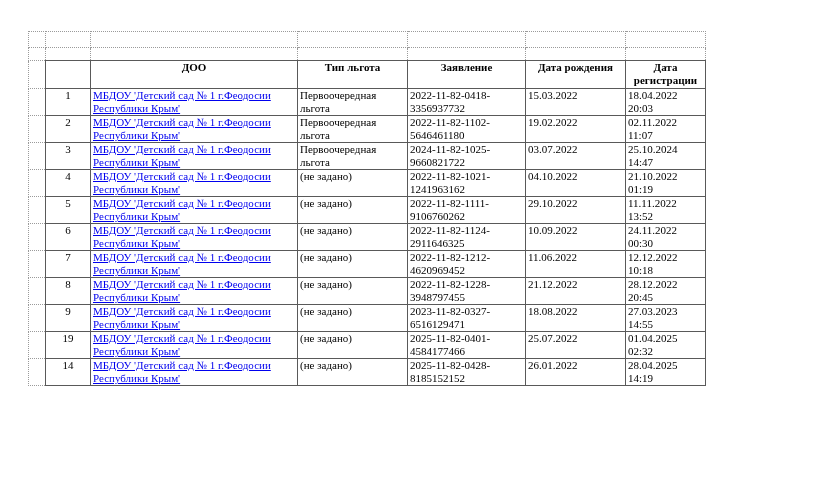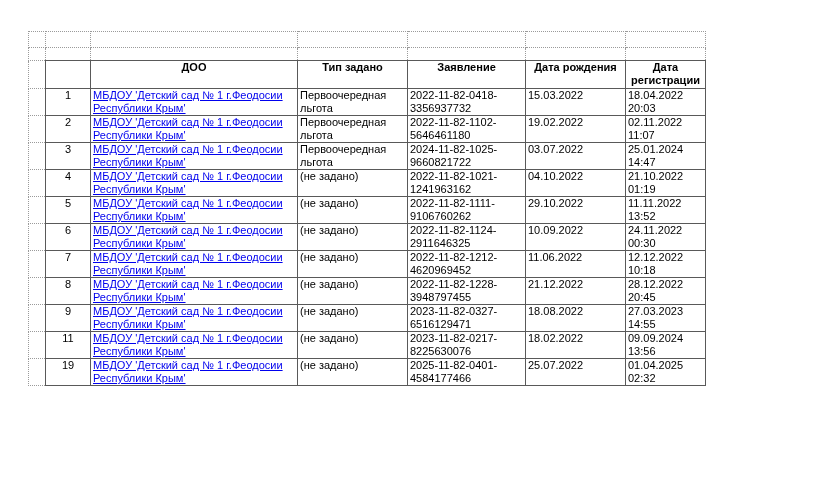--- a/index.html
+++ b/index.html
@@ -2,21 +2,21 @@
 <html><head>
 <meta charset="utf-8">
 <style>
   html, body { margin: 0; padding: 0; background: #ffffff; }
   .sheet {
     position: relative;
     width: 818px;
     height: 487px;
     background: #ffffff;
     overflow: hidden;
-    font-family: Liberation Sans, sans-serif;
+    font-family: Liberation Serif, serif;
     color: #000000;
   }
   table.grid {
     position: absolute;
     left: 28px;
     top: 31px;
     border-collapse: collapse;
     table-layout: fixed;
     font-size: 11px;
     line-height: 13px;
@@ -70,21 +70,21 @@
         <td class="ghost"></td>
         <td class="ghost"></td>
         <td class="ghost"></td>
         <td class="ghost"></td>
         <td class="ghost"></td>
       </tr>
       <tr class="header-row">
         <td class="ghost"></td>
         <th class="solid"></th>
         <th class="solid">ДОО</th>
-        <th class="solid">Тип задано</th>
+        <th class="solid">Тип льгота</th>
         <th class="solid">Заявление</th>
         <th class="solid">Дата рождения</th>
         <th class="solid">Дата регистрации</th>
       </tr>
 
     <tr class="data-row">
           <td class="ghost"></td>
           <td class="solid cell-num">1</td>
           <td class="solid"><a class="doo-link" href="#">МБДОУ 'Детский сад № 1 г.Феодосии Республики Крым'</a></td>
           <td class="solid">Первоочередная льгота</td>
@@ -101,21 +101,21 @@
           <td class="solid">19.02.2022</td>
           <td class="solid">02.11.2022 11:07</td>
         </tr>
         <tr class="data-row">
           <td class="ghost"></td>
           <td class="solid cell-num">3</td>
           <td class="solid"><a class="doo-link" href="#">МБДОУ 'Детский сад № 1 г.Феодосии Республики Крым'</a></td>
           <td class="solid">Первоочередная льгота</td>
           <td class="solid">2024-11-82-1025-9660821722</td>
           <td class="solid">03.07.2022</td>
-          <td class="solid">25.01.2024 14:47</td>
+          <td class="solid">25.10.2024 14:47</td>
         </tr>
         <tr class="data-row">
           <td class="ghost"></td>
           <td class="solid cell-num">4</td>
           <td class="solid"><a class="doo-link" href="#">МБДОУ 'Детский сад № 1 г.Феодосии Республики Крым'</a></td>
           <td class="solid">(не задано)</td>
           <td class="solid">2022-11-82-1021-1241963162</td>
           <td class="solid">04.10.2022</td>
           <td class="solid">21.10.2022 01:19</td>
         </tr>
@@ -159,31 +159,31 @@
           <td class="ghost"></td>
           <td class="solid cell-num">9</td>
           <td class="solid"><a class="doo-link" href="#">МБДОУ 'Детский сад № 1 г.Феодосии Республики Крым'</a></td>
           <td class="solid">(не задано)</td>
           <td class="solid">2023-11-82-0327-6516129471</td>
           <td class="solid">18.08.2022</td>
           <td class="solid">27.03.2023 14:55</td>
         </tr>
         <tr class="data-row">
           <td class="ghost"></td>
-          <td class="solid cell-num">11</td>
-          <td class="solid"><a class="doo-link" href="#">МБДОУ 'Детский сад № 1 г.Феодосии Республики Крым'</a></td>
-          <td class="solid">(не задано)</td>
-          <td class="solid">2023-11-82-0217-8225630076</td>
-          <td class="solid">18.02.2022</td>
-          <td class="solid">09.09.2024 13:56</td>
-        </tr>
-        <tr class="data-row">
-          <td class="ghost"></td>
           <td class="solid cell-num">19</td>
           <td class="solid"><a class="doo-link" href="#">МБДОУ 'Детский сад № 1 г.Феодосии Республики Крым'</a></td>
           <td class="solid">(не задано)</td>
           <td class="solid">2025-11-82-0401-4584177466</td>
           <td class="solid">25.07.2022</td>
           <td class="solid">01.04.2025 02:32</td>
         </tr>
+        <tr class="data-row">
+          <td class="ghost"></td>
+          <td class="solid cell-num">14</td>
+          <td class="solid"><a class="doo-link" href="#">МБДОУ 'Детский сад № 1 г.Феодосии Республики Крым'</a></td>
+          <td class="solid">(не задано)</td>
+          <td class="solid">2025-11-82-0428-8185152152</td>
+          <td class="solid">26.01.2022</td>
+          <td class="solid">28.04.2025 14:19</td>
+        </tr>
       </tbody>
   </table>
 </div>
 
 </body></html>

